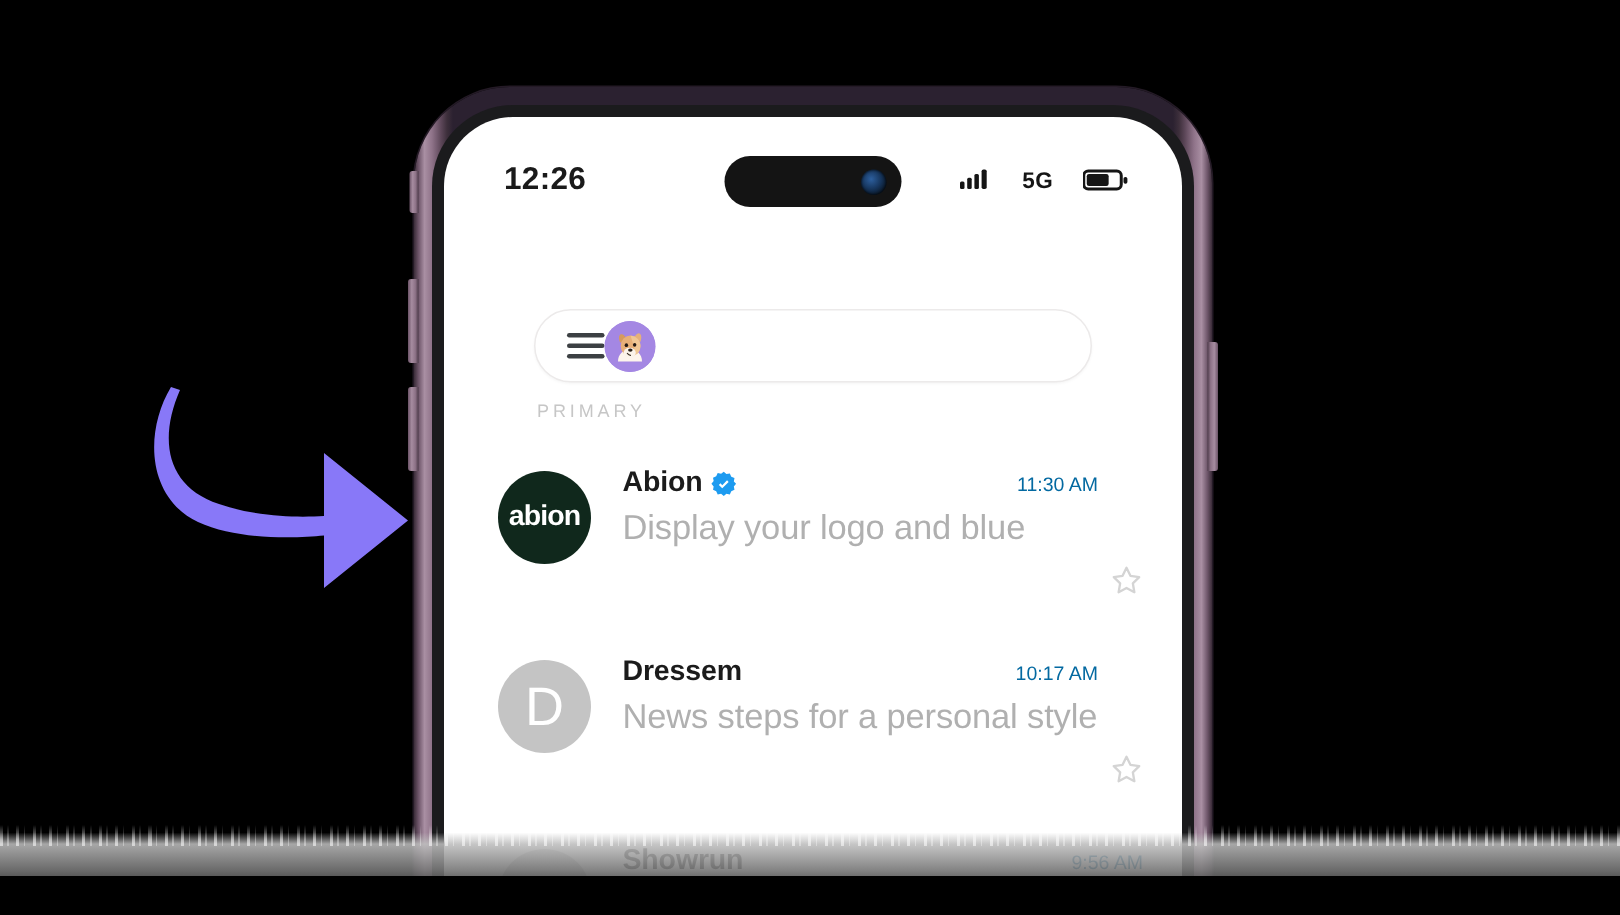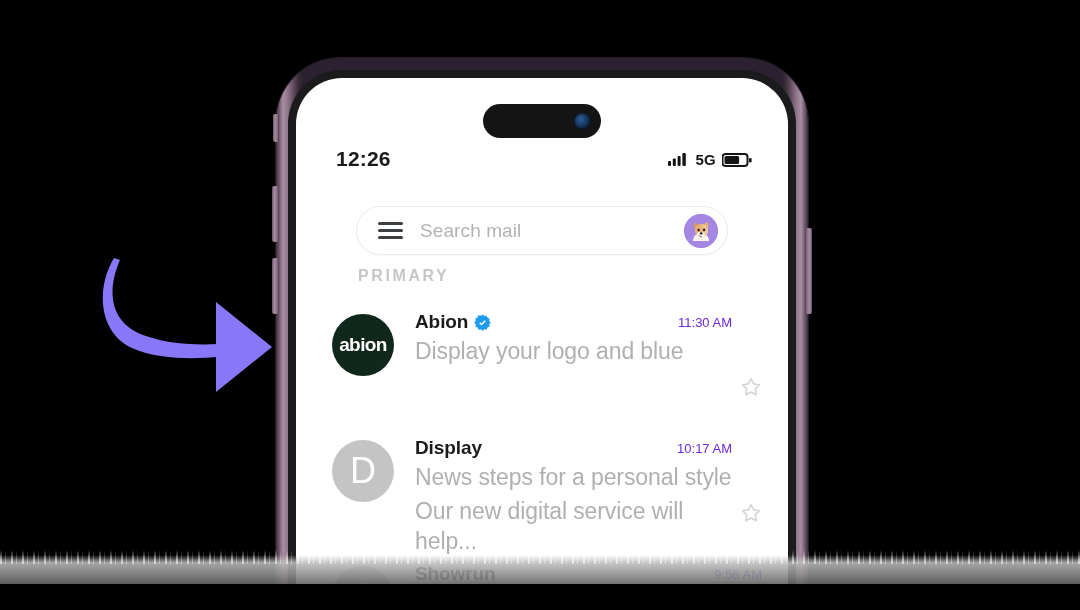--- a/index.html
+++ b/index.html
@@ -45,24 +45,23 @@
       linear-gradient(90deg,#6b5367 0%,#a68ca0 35%,#8d7287 70%,#4e3c4b 100%);
     border-radius:2px 0 0 2px; }
   .btn-right{ background:linear-gradient(90deg,#4e3c4b 0%,#8d7287 30%,#a68ca0 65%,#6b5367 100%);
     border-radius:0 2px 2px 0; }
 
   
   #statusbar{
     position:absolute; left:0; top:0; width:100%; height:72px;
     display:flex; align-items:center; justify-content:space-between;
     padding:0 36px 0 40px;
-    margin-top:39px;
   }
   #clock{ font-size:21px; font-weight:600; color:#1a1a1a; letter-spacing:.2px; margin-top:12px;}
-  #status-right{ display:flex; align-items:flex-end; gap:6px; margin-top:12px;}
+  #status-right{ display:flex; align-items:flex-start; gap:20px; margin-top:12px;}
   #net-label{ font-size:15px; font-weight:600; color:#151515; letter-spacing:.2px;}
 
   
   #island{
     position:absolute; left:50%; transform:translateX(-50%); top:26px;
     width:118px; height:34px; border-radius:20px; background:#141414;
     display:flex; align-items:center; justify-content:flex-end; padding-right:10px;
   }
   #lens{
     width:17px; height:17px; border-radius:50%;
@@ -83,38 +82,38 @@
     flex:1; margin-left:17px; font-size:19px; color:#b3b3b3; letter-spacing:.1px;
   }
   #avatar{
     width:34px; height:34px; border-radius:50%; flex:0 0 auto;
     background:#a487e3; position:relative; overflow:hidden;
   }
 
   
   #section-label{
     position:absolute; left:62px; top:189px;
-    font-size:16px; font-weight:700; color:#c6c6c6; letter-spacing:2.6px;
+    font-size:12px; font-weight:400; color:#c6c6c6; letter-spacing:2.6px;
   }
 
   #list{ position:absolute; left:0; top:214px; width:100%; }
   .row{ display:flex; align-items:flex-start; padding:16px 26px 16px 36px; height:126px;}
   .ava{
     width:62px; height:62px; border-radius:50%; flex:0 0 auto; margin-top:6px;
     display:flex; align-items:center; justify-content:center;
     font-size:36px; color:#fff; font-weight:400;
   }
   .ava.logo{ background:#10281c; font-size:0; position:relative;}
   .ava.logo span{ font-size:19px; font-weight:700; color:#fff; letter-spacing:-.6px; }
   .ava.gray{ background:#c4c4c4; }
   .body{ flex:1; margin-left:21px; min-width:0; padding-top:3px;}
   .line1{ display:flex; align-items:center; }
   .sender{ font-size:19px; font-weight:700; color:#1b1b1b; letter-spacing:-.1px;}
   .verified{ margin-left:6px; width:17px; height:17px; flex:0 0 auto;}
-  .time{ margin-left:auto; font-size:13px; color:#6d28d9; white-space:nowrap; padding-left:10px;}
+  .time{ margin-left:auto; font-size:13px; color:#0369a1; white-space:nowrap; padding-left:10px;}
   .snippet{ font-size:23px; color:#b0b0b0; line-height:1.33; margin-top:3px; letter-spacing:-.1px;}
   .star{ width:22px; height:22px; flex:0 0 auto; align-self:flex-end; margin:0 0 4px 8px;}
 
   
   #bottom-fade{
     position:absolute; left:0; bottom:0; width:1080px; height:55px;
     background:linear-gradient(180deg, rgba(0,0,0,0) 0%, rgba(190,190,190,.88) 14%,
       rgba(120,120,120,.9) 45%, rgba(20,20,20,.97) 82%, #000 100%);
     z-index:40; pointer-events:none;
   }
@@ -177,21 +176,20 @@
       <div id="island">
         <div id="lens"></div>
       </div>
 
       <div id="searchbar">
         <div id="hamburger">
           <i></i>
             <i></i>
             <i></i>
         </div>
-        <div id="search-placeholder">Search mail</div>
         <div id="avatar">
           <svg viewBox="0 0 34 34" width="34" height="34">
             <circle cx="17" cy="17" r="17" fill="#a487e3"></circle>
             <g>
               <path d="M9 27c0-5 3.5-8 8-8s8 3 8 8z" fill="#fdf4ec"></path>
               <path d="M10.5 14.5c-1.2-2.6-1-5 .3-5.6 1.2-.6 2.9.8 3.8 3.1z" fill="#d79a5c"></path>
               <path d="M24 13.8c1-2.7.6-5-.7-5.5-1.3-.5-2.9 1.1-3.6 3.5z" fill="#e5b07a"></path>
               <ellipse cx="17.4" cy="16.6" rx="6.6" ry="6.9" fill="#e8b078"></ellipse>
               <path d="M17.4 9.9c3.6 0 6.6 3 6.6 6.7 0 2.4-1.2 4.5-3 5.7-1.1-3.9-2.1-7.8-3.6-12.4z" fill="#f0c693"></path>
               <ellipse cx="16.8" cy="21.2" rx="4.1" ry="3.4" fill="#fbf3ea"></ellipse>
@@ -227,25 +225,24 @@
             <path d="M12 2.7l2.85 5.9 6.4.92-4.63 4.55 1.1 6.45L12 17.48l-5.72 3.04 1.1-6.45L2.75 9.52l6.4-.92z" fill="none" stroke="#d4d4d4" stroke-width="1.7" stroke-linejoin="round"></path>
           </svg>
         </div>
 
         <div class="row">
           <div class="ava gray">
             <span>D</span>
           </div>
           <div class="body">
             <div class="line1">
-              <span class="sender">Display</span>
+              <span class="sender">Dressem</span>
               <span class="time">10:17 AM</span>
             </div>
             <div class="snippet">News steps for a personal style</div>
-            <div class="snippet">Our new digital service will help...</div>
           </div>
           <svg class="star" viewBox="0 0 24 24">
             <path d="M12 2.7l2.85 5.9 6.4.92-4.63 4.55 1.1 6.45L12 17.48l-5.72 3.04 1.1-6.45L2.75 9.52l6.4-.92z" fill="none" stroke="#d4d4d4" stroke-width="1.7" stroke-linejoin="round"></path>
           </svg>
         </div>
 
         <div class="row">
           <div class="ava gray">
             <span>S</span>
           </div>

